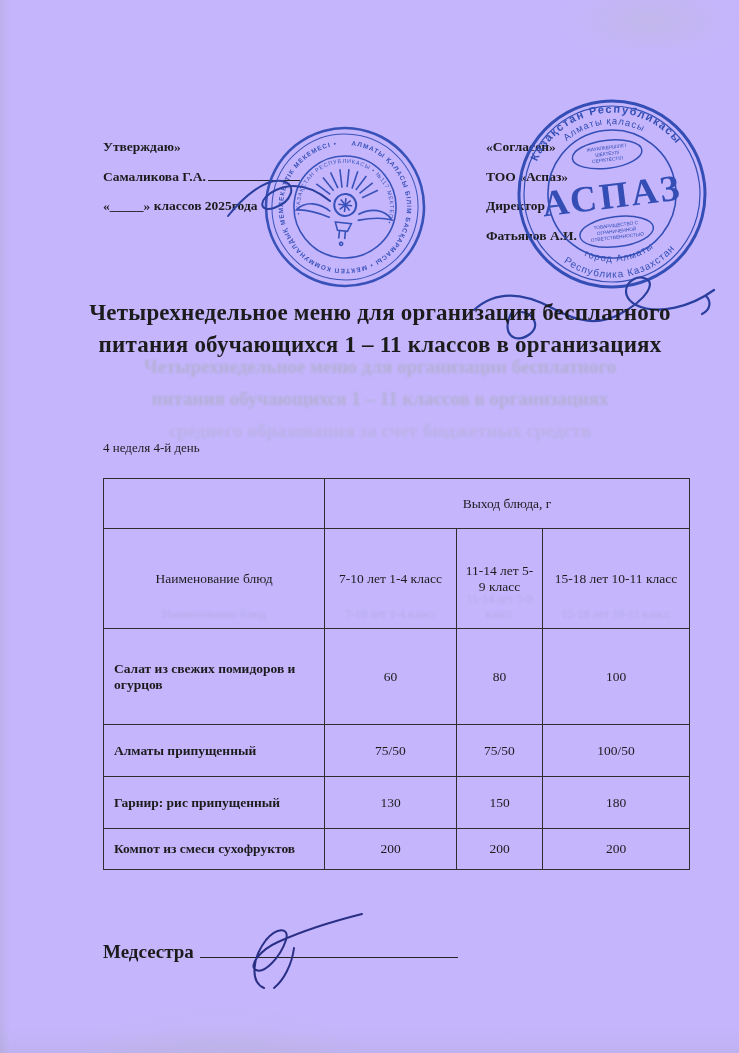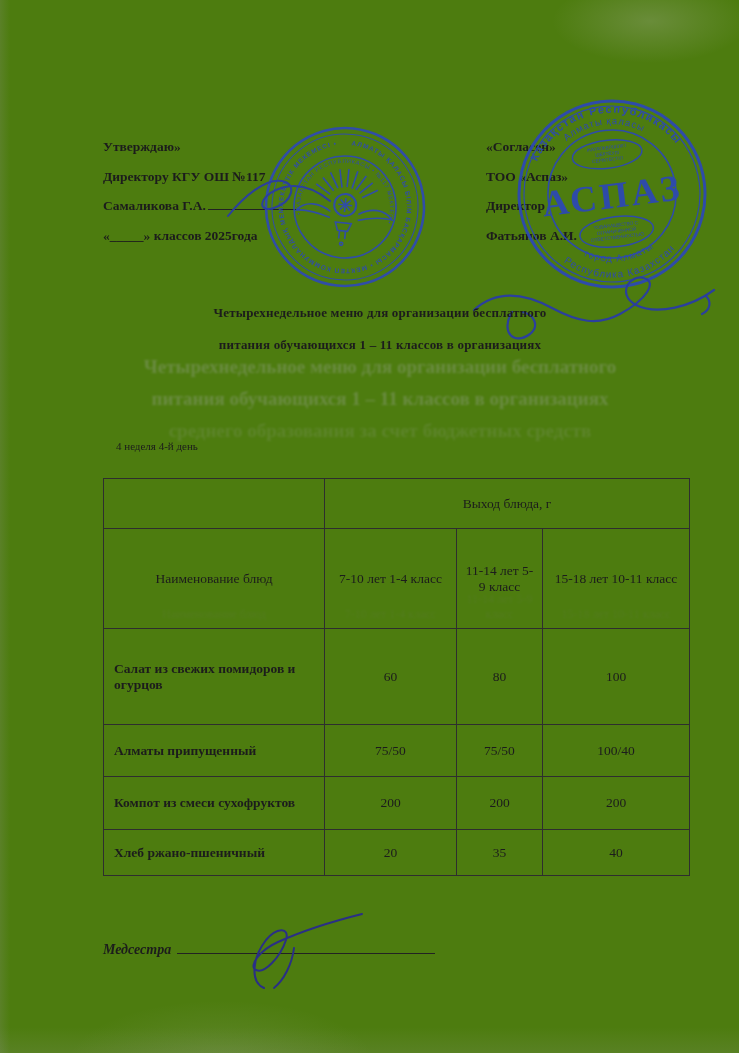--- a/index.html
+++ b/index.html
@@ -1,18 +1,18 @@
 <!DOCTYPE html>
 <html><head>
 <meta charset="utf-8">
 <style>
   html,body{margin:0;padding:0;background:#e8e8e8;}
   .page{
     position:relative; width:739px; height:1053px; margin:0 auto;
-    background:#4d7c0f; overflow:hidden;
+    background:#c4b5fd; overflow:hidden;
     font-family:"Liberation Serif","DejaVu Serif",serif;
     color:#1c1c1c;
   }
   .edge-shade{
     position:absolute; inset:0; pointer-events:none;
     background:
       linear-gradient(to right, rgba(150,150,150,.18), rgba(150,150,150,0) 10px),
       linear-gradient(to top, rgba(160,160,160,.14), rgba(160,160,160,0) 26px),
       radial-gradient(140px 60px at 88% 2%, rgba(190,190,185,.25), rgba(190,190,185,0) 70%),
       radial-gradient(220px 90px at 30% 101%, rgba(185,185,180,.18), rgba(185,185,180,0) 70%);
@@ -24,47 +24,46 @@
     font-weight:bold; font-size:13.5px; line-height:29.5px; white-space:nowrap;}
   .sig-line{display:inline-block; width:92px; border-bottom:1.4px solid #222; height:12px; margin-left:2px;}
   
   .stamp{position:absolute; pointer-events:none;}
   .stamp-school{left:262px; top:122px; transform:rotate(6deg); opacity:.92;}
   .stamp-aspaz{left:513px; top:95px; transform:rotate(-7deg); opacity:.95;}
   .sig{position:absolute; pointer-events:none;}
   .sig path{fill:none; stroke-linecap:round; stroke-linejoin:round;}
   
   .title{position:absolute; left:50px; top:297px; width:660px; text-align:center;
-    font-weight:bold; font-size:13px; line-height:32px; letter-spacing:.2px;}
+    font-weight:bold; font-size:23px; line-height:32px; letter-spacing:.2px;}
   .ghost-title{position:absolute; left:50px; top:351px; width:660px; text-align:center;
     font-weight:bold; font-size:19px; line-height:32px; color:#9aa694; opacity:.38;
     filter:blur(1.1px); pointer-events:none;}
   .ghost-title div:nth-child(3){opacity:.55;}
-  .week-label{position:absolute; left:103px; top:440px; font-size:11px;margin-left:13px;}
+  .week-label{position:absolute; left:103px; top:440px; font-size:13px;}
   
   .menu-table{position:absolute; left:103px; top:478px; border-collapse:collapse;
     table-layout:fixed; width:586px; font-size:13.5px;}
   .menu-table td{border:1.7px solid #2e2e2e; padding:8px; vertical-align:middle;
     text-align:center; position:relative; overflow:hidden;}
   .menu-table td.name{ text-align:left; padding:4px 8px 4px 10px;font-weight:bold;}
   .cell-ghost{position:absolute; left:0; right:0; bottom:6px; text-align:center;
     font-size:12px; color:#6d7a68; opacity:.16; filter:blur(1px); pointer-events:none;}
   
-  .nurse-line{position:absolute; left:103px; top:941px; font-weight:bold; font-size:14px;font-style:italic;}
+  .nurse-line{position:absolute; left:103px; top:941px; font-weight:bold; font-size:19px;}
   .nurse-underline{display:inline-block; width:258px; border-bottom:1.5px solid #222; height:12px; margin-left:6px;}
 </style>
 </head>
 <body>
 
 <div class="page">
   <div class="edge-shade"></div>
 
   <div class="approve-block">
     <div>Утверждаю»</div>
-    <div>Директору КГУ ОШ №117</div>
     <div><span>Самаликова Г.А.</span><span class="sig-line"></span></div>
     <div>«_____» классов 2025года</div>
   </div>
 
   <div class="agree-block">
     <div>«Согласен»</div>
     <div>ТОО «Аспаз»</div>
     <div>Директор</div>
     <div>Фатьянов А.И.</div>
   </div>
@@ -197,34 +196,34 @@
       <tr style="height:96px">
         <td class="name">Салат из свежих помидоров и огурцов</td>
         <td>60</td>
         <td>80</td>
         <td>100</td>
       </tr>
       <tr style="height:52px">
         <td class="name">Алматы припущенный</td>
         <td>75/50</td>
         <td>75/50</td>
-        <td>100/40</td>
-      </tr>
-      <tr style="height:53px">
+        <td>100/50</td>
+      </tr>
+      <tr style="height:52px">
+        <td class="name">Гарнир: рис припущенный</td>
+        <td>130</td>
+        <td>150</td>
+        <td>180</td>
+      </tr>
+      <tr style="height:41px">
         <td class="name">Компот из смеси сухофруктов</td>
         <td>200</td>
         <td>200</td>
         <td>200</td>
       </tr>
-      <tr style="height:46px">
-        <td class="name">Хлеб ржано-пшеничный</td>
-        <td>20</td>
-        <td>35</td>
-        <td>40</td>
-      </tr>
     </tbody>
   </table>
 
   <div class="nurse-line">
     <span>Медсестра</span><span class="nurse-underline"></span>
   </div>
   <svg class="sig" style="left:236px; top:908px;" width="132" height="88" viewBox="0 0 132 88">
     <g stroke="#2a2f86" stroke-width="2">
       <path d="M28,80 C14,74 16,50 30,32 C40,20 54,18 50,32 C44,50 28,66 20,62 C12,58 24,42 42,34 C64,24 94,14 126,6"></path>
       <path d="M58,40 C56,56 48,72 38,80"></path>

